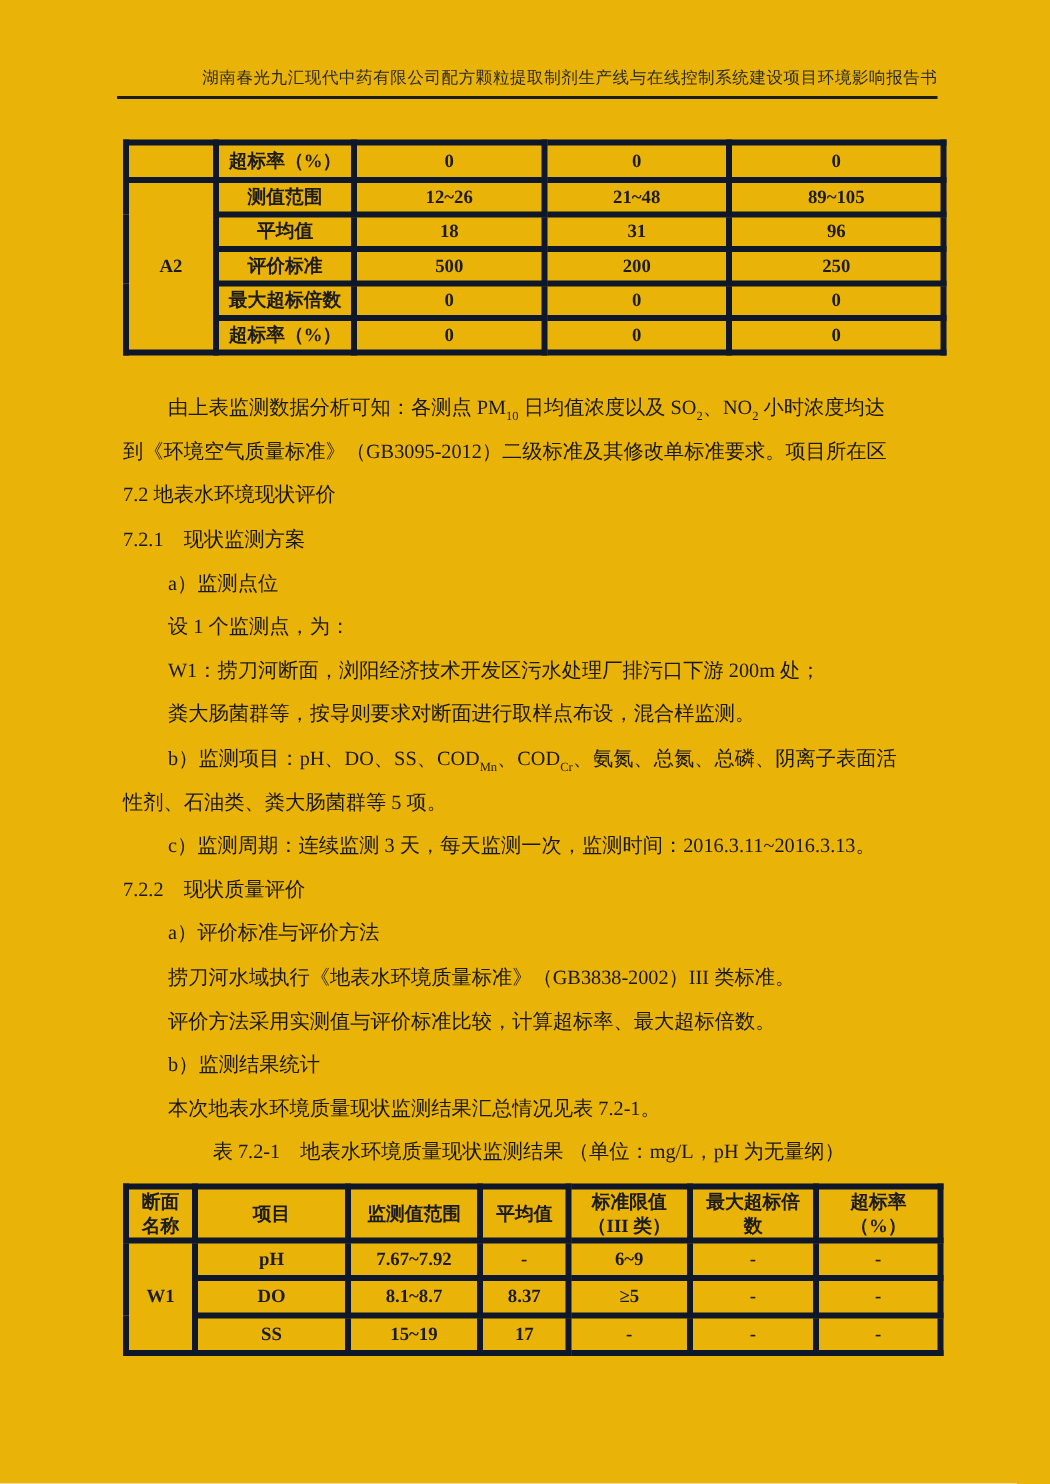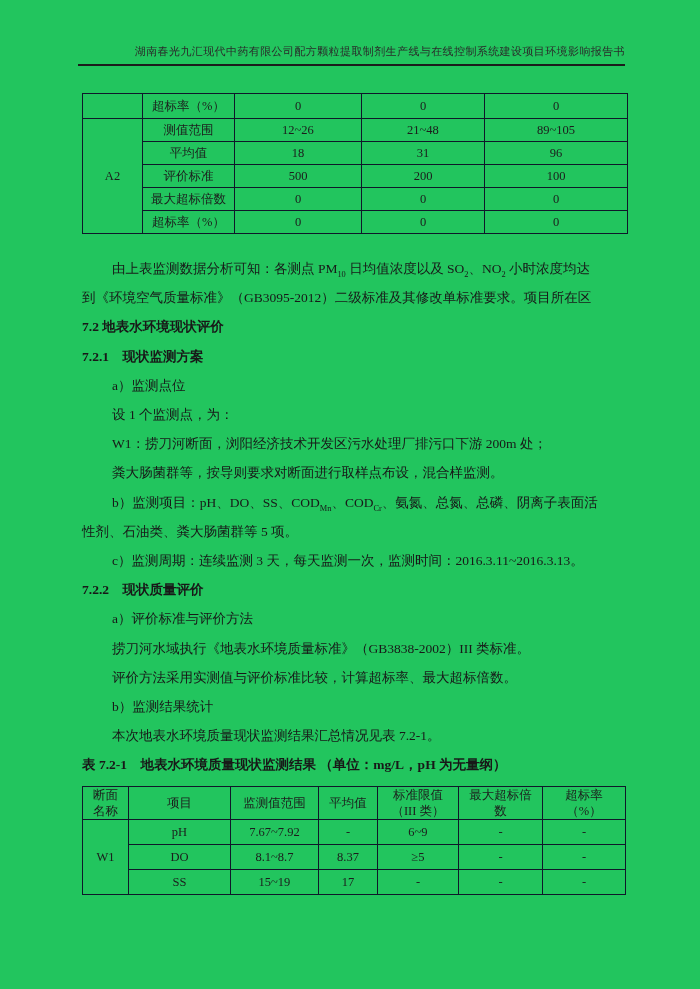--- a/index.html
+++ b/index.html
@@ -1,19 +1,19 @@
 <!DOCTYPE html>
 <html><head>
 <meta charset="utf-8">
 <style>
   html, body { margin:0; padding:0; background:#ffffff; }
   .page {
     position: relative;
     width: 700px; height: 989px;
-    background: #22c55e;
+    background: #eab308;
     color: #181818;
     font-family: "Liberation Serif", "DejaVu Serif", serif;
     overflow: hidden;
     box-sizing: border-box;
   }
   .page-header { padding-top: 44px; margin-left: 78px; width: 547px; }
   .header-title {
     text-align: right;
     font-size: 11px;
     letter-spacing: 0.4px;
@@ -21,41 +21,41 @@
     padding-bottom: 5px;
     border-bottom: 2px solid #1c1c1c;
   }
   table.tbl {
     border-collapse: collapse;
     table-layout: fixed;
     font-size: 12.5px;
     color: #1c1c1c;
   }
   table.tbl td, table.tbl th {
-    border: 1px solid #0f172a;
+    border: 4px solid #0f172a;
     text-align: center;
     vertical-align: middle;
     padding: 0 5px;
-    font-weight: normal;
+    font-weight: bold;
     overflow: hidden;
   }
   .air-table { margin: 27px 0 0 82px; width: 545px; }
   .air-table tr { height: 23px; }
   .air-table tr.first { height: 25px; }
   .body-text {
     margin: 21px 0 0 80px;
     width: 545px;
     font-size: 13.5px;
     line-height: 27.2px;
   }
   .body-text p { margin: 2px; }
   .body-text p.indent { text-indent: 30px; }
   .body-text p.justify { text-align: justify; }
-  .body-text p.heading { font-weight: bold; }
-  .body-text p.caption { font-weight: bold; text-align: left; }
+  .body-text p.heading { font-weight: normal; }
+  .body-text p.caption { font-weight: normal; text-align: center; }
   sub { font-size: 0.62em; line-height: 0; }
   .water-table { margin: 7px 0 0 82px; width: 543px; }
   .water-table thead tr { height: 33px; }
   .water-table tbody tr { height: 25px; }
   .water-table th { line-height: 1.3; }
   .page-footer {
     margin-top: 30px;
     text-align: center;
     font-size: 11px;
     color: #2a2a2a;
@@ -96,21 +96,21 @@
       <tr>
         <td>平均值</td>
         <td>18</td>
         <td>31</td>
         <td>96</td>
       </tr>
       <tr>
         <td>评价标准</td>
         <td>500</td>
         <td>200</td>
-        <td>100</td>
+        <td>250</td>
       </tr>
       <tr>
         <td>最大超标倍数</td>
         <td>0</td>
         <td>0</td>
         <td>0</td>
       </tr>
       <tr>
         <td>超标率（%）</td>
         <td>0</td>

